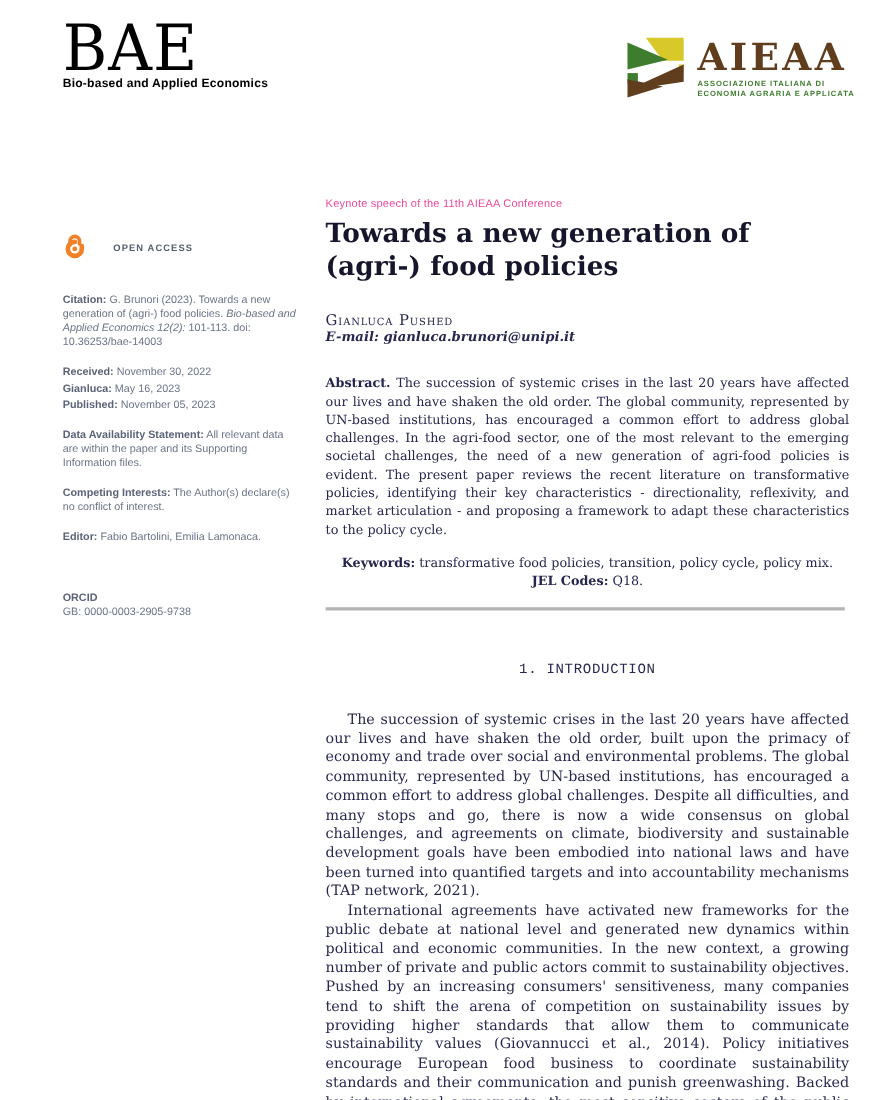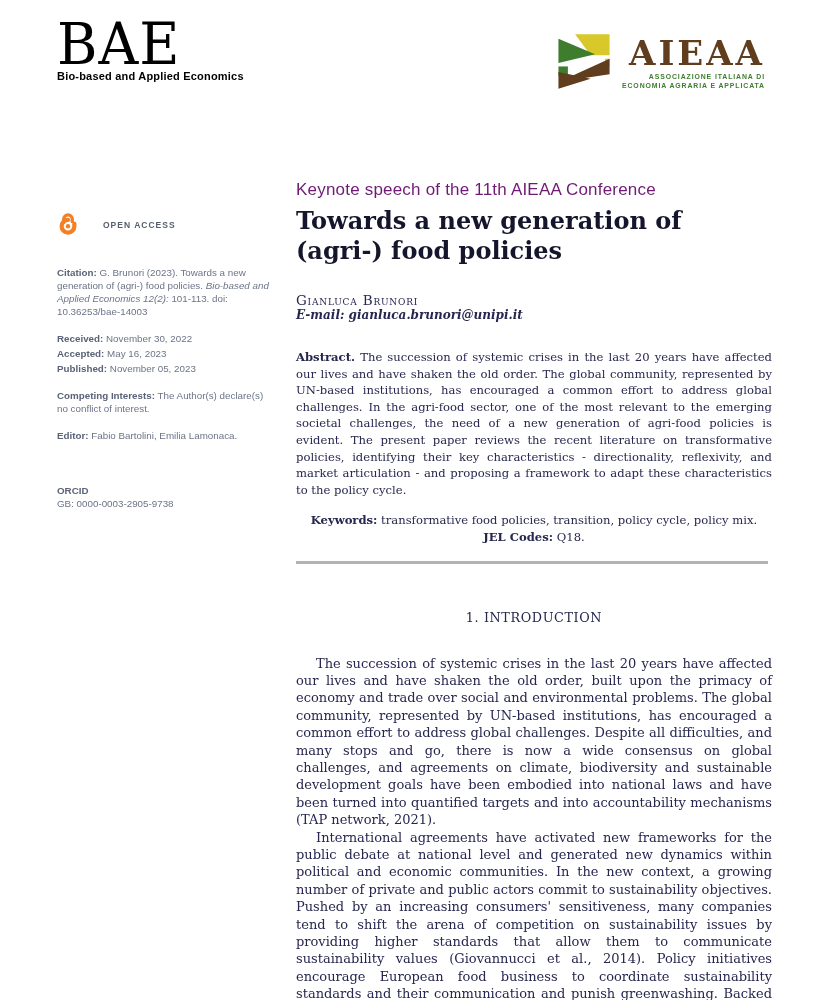--- a/index.html
+++ b/index.html
@@ -6,21 +6,21 @@
   .page{
     position:relative;width:813px;height:1000px;background:#ffffff;
     overflow:hidden;font-family:"DejaVu Serif",serif;margin:0 auto;
   }
   
   .bae-logo{position:absolute;left:57px;top:14px;color:#000000;}
   .bae-acronym{font-family:"DejaVu Serif",serif;font-size:58px;line-height:60px;
     letter-spacing:1px;transform:scaleX(.95);transform-origin:left;}
   .bae-tagline{font-family:"Liberation Sans",sans-serif;font-weight:bold;
     font-size:11px;margin-top:-4px;letter-spacing:.2px;}
-  .aieaa{position:absolute;left:556px;top:32px;display:flex;align-items:flex-start;text-align:right;}
+  .aieaa{position:absolute;left:568px;top:32px;display:flex;align-items:flex-start;}
   .aieaa-icon{width:56px;height:60px;margin-right:10px;}
   .aieaa-text{padding-top:4px;}
   .aieaa-acronym{font-family:"DejaVu Serif",serif;font-weight:bold;font-size:34px;
     line-height:34px;color:#5f3d1d;letter-spacing:3px;}
   .aieaa-sub{font-family:"Liberation Sans",sans-serif;font-weight:bold;
     font-size:6.9px;letter-spacing:.9px;line-height:8.5px;margin-top:3px;}
   .aieaa-sub .l1{color:#3e7d2d;}
   .aieaa-sub .l2{color:#3e7d2d;}
   
   .sidebar{position:absolute;left:57px;top:212px;width:212px;
@@ -29,36 +29,36 @@
   .oa-row{display:flex;align-items:center;margin-bottom:28px;gap:18px;}
   .oa-icon{width:22px;height:26px;margin-right:6px;flex:0 0 auto;}
   .oa-label{font-weight:bold;font-size:8.5px;letter-spacing:1px;color:#555e6e;}
   .sb{margin:0 0 14px 0;}
   .sb b{color:#5a6377;}
   .sb .it{font-style:italic;}
   .orcid-block{margin-top:42px;}
   .orcid-block .hd{font-weight:bold;color:#5a6377;}
   
   .main{position:absolute;left:296px;top:180px;width:476px;color:#26264f;}
-  .kicker{font-family:"Liberation Sans",sans-serif;font-size:17px;color:#701a75;
+  .kicker{font-family:"Liberation Sans",sans-serif;font-size:10px;color:#ec4899;
     letter-spacing:.2px;}
   .title{font-family:"DejaVu Serif",serif;font-weight:bold;font-size:24px;
     line-height:30px;color:#15152b;margin-top:6px;width:430px;}
   .author{margin-top:26px;font-variant:small-caps;font-size:13.5px;
     letter-spacing:.8px;color:#26264f;}
   .affil{margin-top:12px;font-style:italic;font-weight:600;font-size:11.3px;
     line-height:15px;}
   .email-line{font-style:italic;font-weight:600;font-size:12px;line-height:15px;}
   .email-line a{color:#26264f;text-decoration:none;}
   .abstract{margin-top:26px;font-size:11.6px;line-height:16.6px;text-align:justify;}
   .abstract b{font-weight:bold;}
   .kw{margin-top:14px;font-size:11.6px;line-height:16.6px;text-align:center;}
   .rule{height:3px;background:#b3b3b3;margin-top:15px;width:472px;}
   .section-heading{margin-top:46px;text-align:center;font-size:12.8px;
-    letter-spacing:.6px;color:#26264f;}
+    letter-spacing:.6px;color:#26264f;font-family:Liberation Mono, monospace;}
   .bodytext{margin-top:30px;font-size:13px;line-height:17.4px;text-align:justify;}
   .bodytext p{margin:0;text-indent:20px;}
 </style>
 </head>
 <body>
 
 <div class="page">
 
   <div class="bae-logo">
     <div class="bae-acronym">BAE</div>
@@ -99,28 +99,32 @@
       <span>G. Brunori (2023). Towards a new generation of (agri-) food policies.</span>
       <span class="it">Bio-based and Applied Economics 12(2):</span>
       <span>101-113. doi: 10.36253/bae-14003</span>
     </p>
 
     <p class="sb" style="margin-bottom:2px">
       <b>Received:</b>
       <span>November 30, 2022</span>
     </p>
     <p class="sb" style="margin-bottom:2px">
-      <b>Accepted:</b>
+      <b>Gianluca:</b>
       <span>May 16, 2023</span>
     </p>
     <p class="sb">
       <b>Published:</b>
       <span>November 05, 2023</span>
     </p>
 
+    <p class="sb">
+      <b>Data Availability Statement:</b>
+      <span>All relevant data are within the paper and its Supporting Information files.</span>
+    </p>
 
     <p class="sb">
       <b>Competing Interests:</b>
       <span>The Author(s) declare(s) no conflict of interest.</span>
     </p>
 
     <p class="sb">
       <b>Editor:</b>
       <span>Fabio Bartolini, Emilia Lamonaca.</span>
     </p>
@@ -129,21 +133,21 @@
       <div class="hd">ORCID</div>
       <div>GB: 0000-0003-2905-9738</div>
     </div>
   </div>
 
   <div class="main">
 
     <div class="kicker">Keynote speech of the 11th AIEAA Conference</div>
     <h1 class="title" style="margin:6px 0 0 0;">Towards a new generation of (agri-) food policies</h1>
 
-    <div class="author">Gianluca Brunori</div>
+    <div class="author">Gianluca Pushed</div>
     <div class="email-line">
       <span>E-mail:</span>
       <a href="#">gianluca.brunori@unipi.it</a>
     </div>
 
     <div class="abstract">
       <b>Abstract.</b>
       <span>The succession of systemic crises in the last 20 years have affected our lives and have shaken the old order. The global community, represented by UN-based institutions, has encouraged a common effort to address global challenges. In the agri-food sector, one of the most relevant to the emerging societal challenges, the need of a new generation of agri-food policies is evident. The present paper reviews the recent literature on transformative policies, identifying their key characteristics - directionality, reflexivity, and market articulation - and proposing a framework to adapt these characteristics to the policy cycle.</span>
     </div>
 

